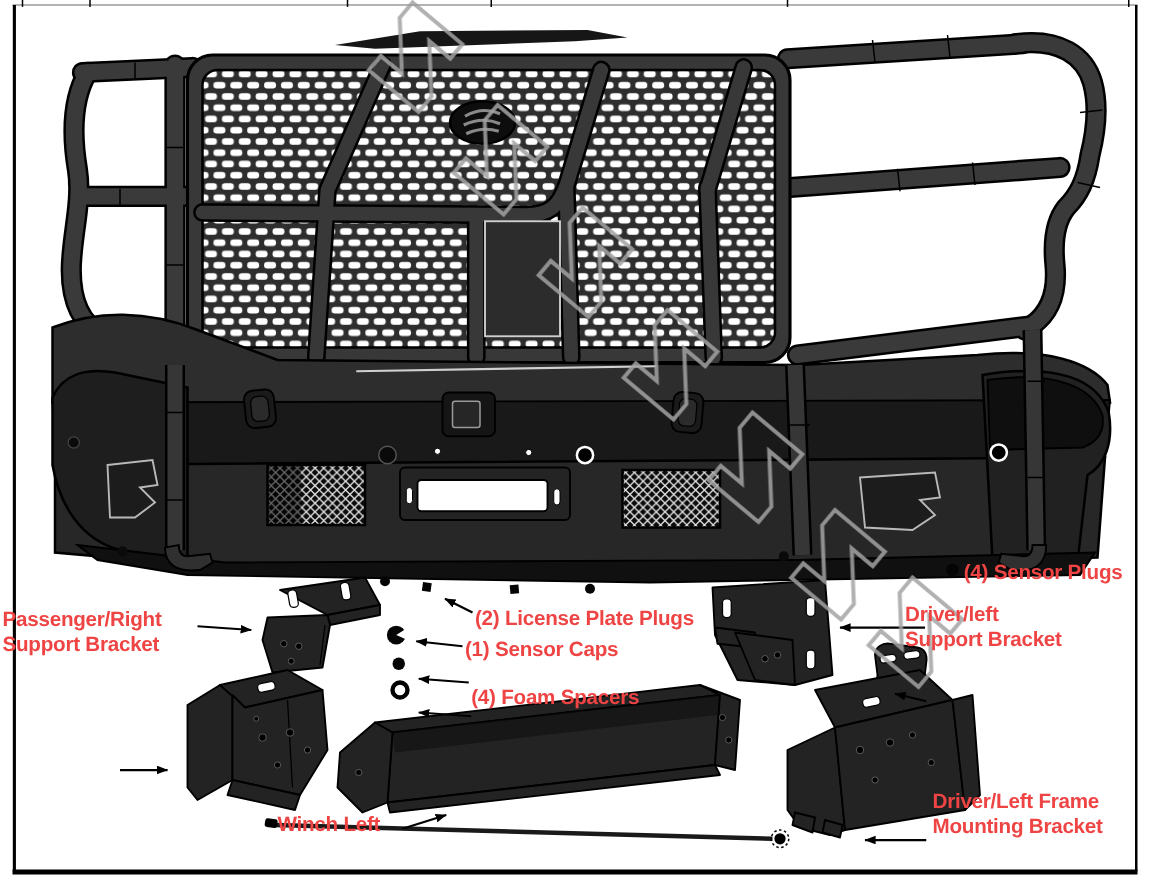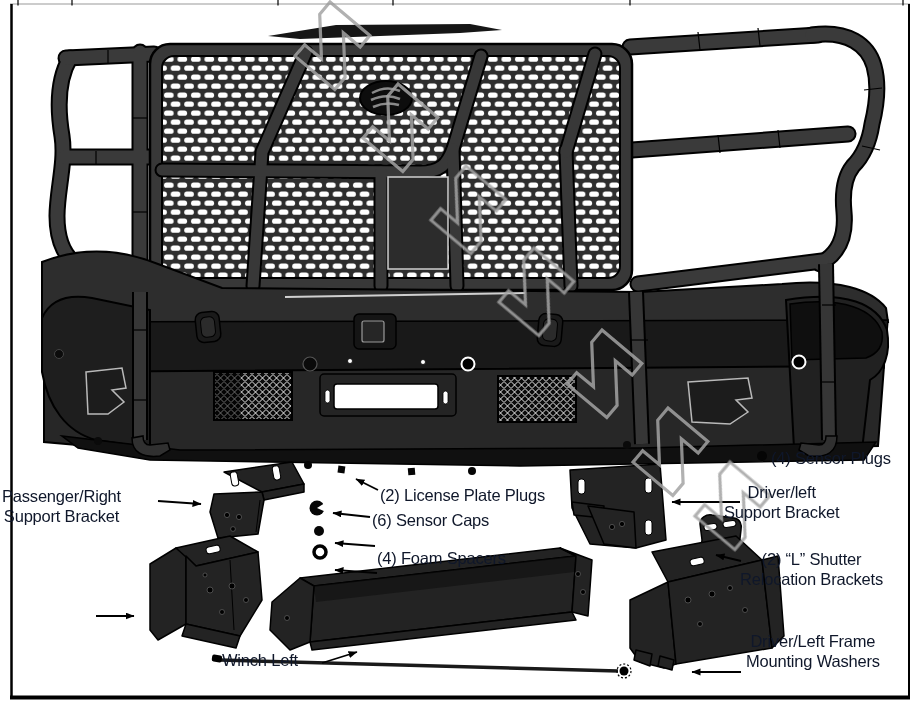--- a/index.html
+++ b/index.html
@@ -1,20 +1,20 @@
 <!DOCTYPE html>
 <html><head>
 <meta charset="utf-8">
 <style>
   html,body{margin:0;padding:0;background:#fff;}
   .stage{position:relative;width:924px;height:706px;background:#ffffff;overflow:hidden;
          font-family:"Liberation Sans",sans-serif;}
   .stage svg{position:absolute;left:0;top:0;}
-  .lbl{position:absolute;font-weight:normal;font-size:16.5px;line-height:20px;color:#0f172a;
-       white-space:pre-line;letter-spacing:-0.2px;text-align:center;}
+  .lbl{position:absolute;font-weight:bold;font-size:16.5px;line-height:20px;color:#ef4444;
+       white-space:pre-line;letter-spacing:-0.2px;}
   
   .tO{fill:none;stroke:#000;stroke-width:17;stroke-linecap:round;stroke-linejoin:round}
   .tI{fill:none;stroke:#3a3a3a;stroke-width:13;stroke-linecap:round;stroke-linejoin:round}
   .yO{fill:none;stroke:#000;stroke-width:15;stroke-linecap:round;stroke-linejoin:round}
   .yI{fill:none;stroke:#383838;stroke-width:11;stroke-linecap:round;stroke-linejoin:round}
   .lO{fill:none;stroke:#000;stroke-width:16;stroke-linecap:butt}
   .lI{fill:none;stroke:#363636;stroke-width:12;stroke-linecap:butt}
   .part{fill:#232323;stroke:#000;stroke-width:1.5;stroke-linejoin:round}
   .slot{fill:#fff;stroke:#000;stroke-width:1}
   .hole{fill:#000;stroke:#5a5a5a;stroke-width:0.8}
@@ -316,24 +316,22 @@
           <line x1="393" y1="0" x2="393" y2="5.5"></line>
       <line x1="630" y1="0" x2="630" y2="5.5"></line>
           <line x1="903" y1="0" x2="903" y2="5.5"></line>
     </g>
   </g>
 </svg>
 
 <div class="lbl" style="left:2px;top:486px">Passenger/Right
 Support Bracket</div>
 <div class="lbl" style="left:380px;top:485px">(2) License Plate Plugs</div>
-<div class="lbl" style="left:372px;top:510px">(6) Sensor Caps</div>
+<div class="lbl" style="left:372px;top:510px">(1) Sensor Caps</div>
 <div class="lbl" style="left:377px;top:548px">(4) Foam Spacers</div>
 <div class="lbl" style="left:222px;top:650px">Winch Left</div>
 <div class="lbl" style="left:771px;top:448px">(4) Sensor Plugs</div>
 <div class="lbl" style="left:724px;top:482px">Driver/left
 Support Bracket</div>
-<div class="lbl" style="left:740px;top:549px">(2) “L” Shutter
-Relocation Brackets</div>
 <div class="lbl" style="left:746px;top:631px">Driver/Left Frame
-Mounting Washers</div>
+Mounting Bracket</div>
 
 </div>
 
 </body></html>

